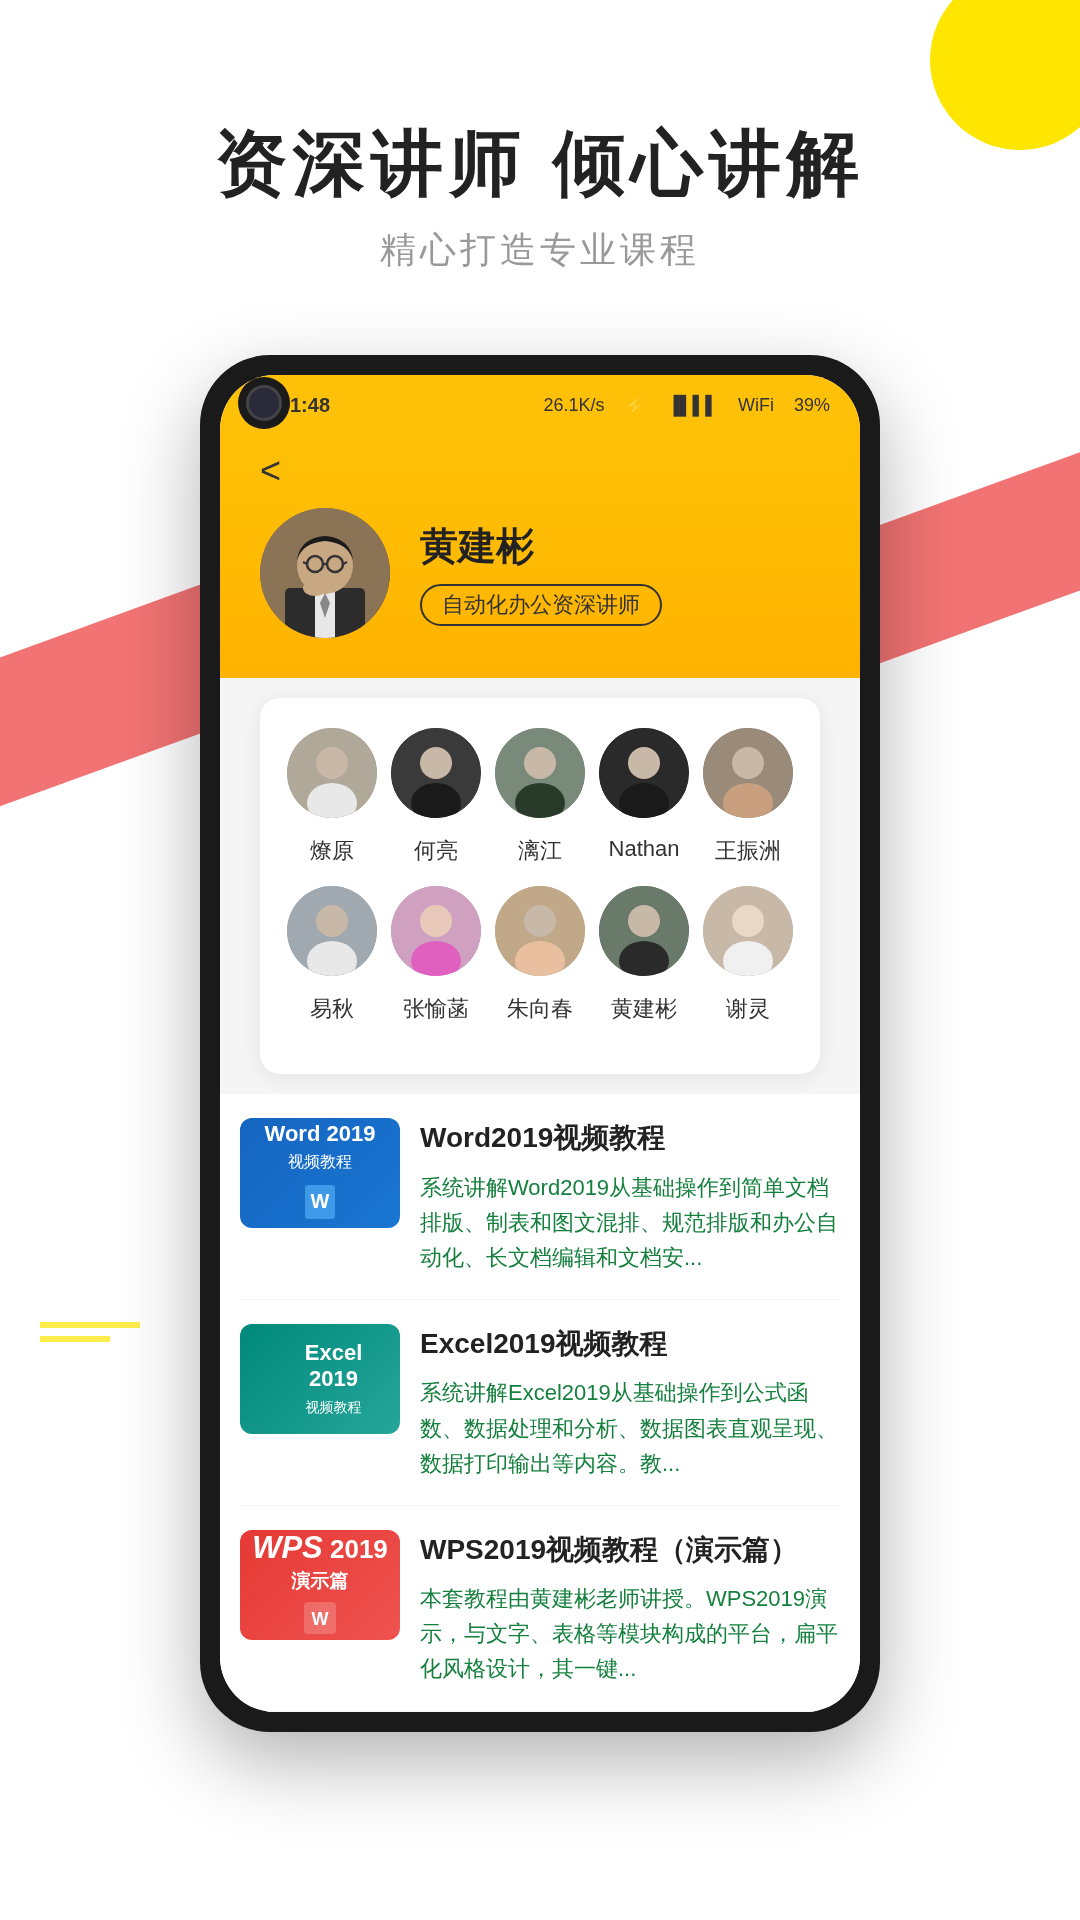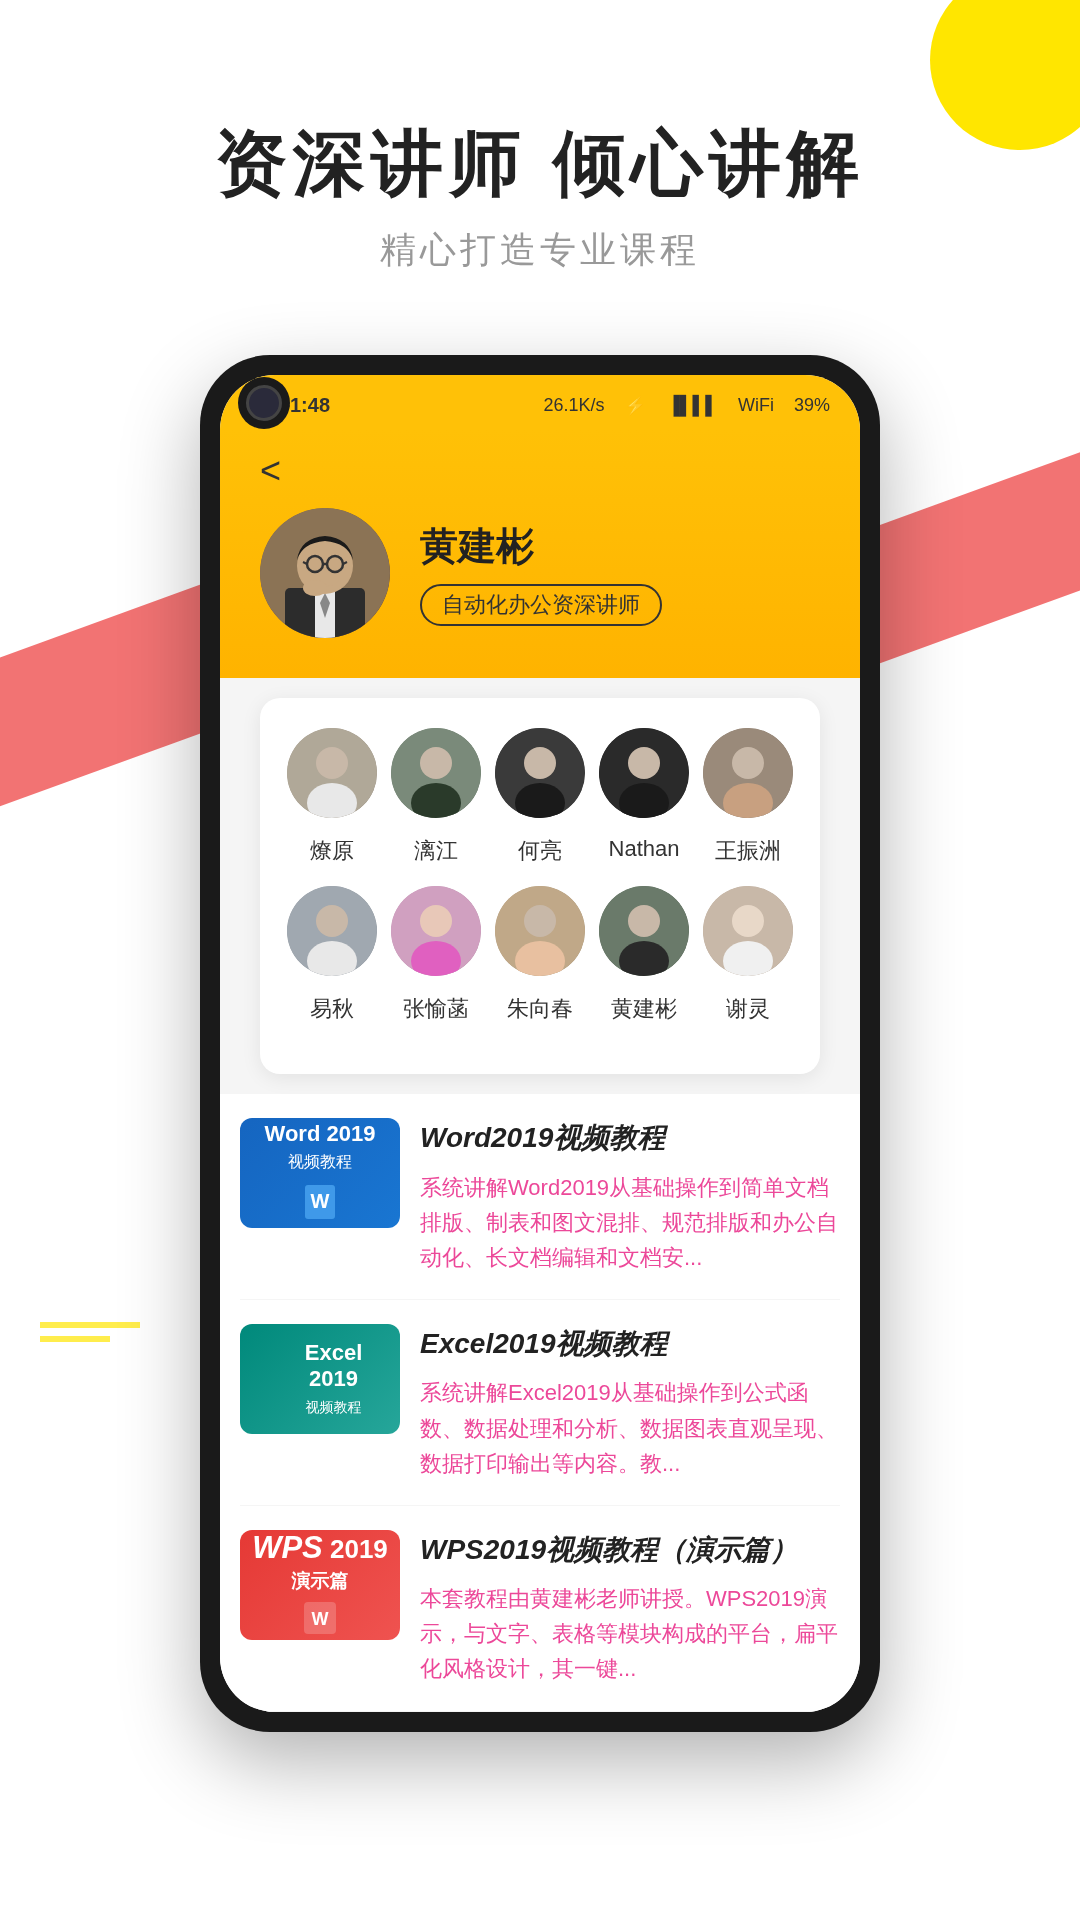--- a/index.html
+++ b/index.html
@@ -304,25 +304,24 @@
     }
     .course-info {
       flex: 1;
     }
     .course-title {
       font-size: 28px;
       font-weight: 600;
       color: #222;
       margin-bottom: 12px;
       line-height: 1.4;
-      font-style: italic;
     }
     .course-desc {
       font-size: 22px;
-      color: #ec4899;
+      color: #15803d;
       line-height: 1.6;
     }
   </style>
 </head>
 <body>
 
 <div class="deco-circle"></div>
 <div class="deco-red-1"></div>
 <div class="deco-red-2"></div>
 <div class="deco-yellow-lines">
@@ -401,38 +400,38 @@
               <div class="instructor-avatar av-1">
                 <svg width="90" height="90" viewBox="0 0 90 90">
                     <circle cx="45" cy="45" r="45" fill="#b0a898"></circle>
                     <circle cx="45" cy="35" r="16" fill="#c8b8a8"></circle>
                     <ellipse cx="45" cy="75" rx="25" ry="20" fill="#e8e8e8"></ellipse>
                   </svg>
               </div>
               <span class="instructor-name">燎原</span>
             </div>
             <div class="instructor-item">
+              <div class="instructor-avatar av-2">
+                <svg width="90" height="90" viewBox="0 0 90 90">
+                    <circle cx="45" cy="45" r="45" fill="#3a3a3a"></circle>
+                    <circle cx="45" cy="35" r="16" fill="#c8b8a8"></circle>
+                    <ellipse cx="45" cy="75" rx="25" ry="20" fill="#1a1a1a"></ellipse>
+                  </svg>
+              </div>
+              <span class="instructor-name">何亮</span>
+            </div>
+            <div class="instructor-item">
               <div class="instructor-avatar av-3">
                 <svg width="90" height="90" viewBox="0 0 90 90">
                     <circle cx="45" cy="45" r="45" fill="#7a8a7a"></circle>
                     <circle cx="45" cy="35" r="16" fill="#c8b8a8"></circle>
                     <ellipse cx="45" cy="75" rx="25" ry="20" fill="#2a3a2a"></ellipse>
                   </svg>
               </div>
               <span class="instructor-name">漓江</span>
-            </div>
-            <div class="instructor-item">
-              <div class="instructor-avatar av-2">
-                <svg width="90" height="90" viewBox="0 0 90 90">
-                    <circle cx="45" cy="45" r="45" fill="#3a3a3a"></circle>
-                    <circle cx="45" cy="35" r="16" fill="#c8b8a8"></circle>
-                    <ellipse cx="45" cy="75" rx="25" ry="20" fill="#1a1a1a"></ellipse>
-                  </svg>
-              </div>
-              <span class="instructor-name">何亮</span>
             </div>
             <div class="instructor-item">
               <div class="instructor-avatar av-4">
                 <svg width="90" height="90" viewBox="0 0 90 90">
                     <circle cx="45" cy="45" r="45" fill="#2a2a2a"></circle>
                     <circle cx="45" cy="35" r="16" fill="#c8b8a8"></circle>
                     <ellipse cx="45" cy="75" rx="25" ry="20" fill="#1a1a1a"></ellipse>
                   </svg>
               </div>
               <span class="instructor-name">Nathan</span>

